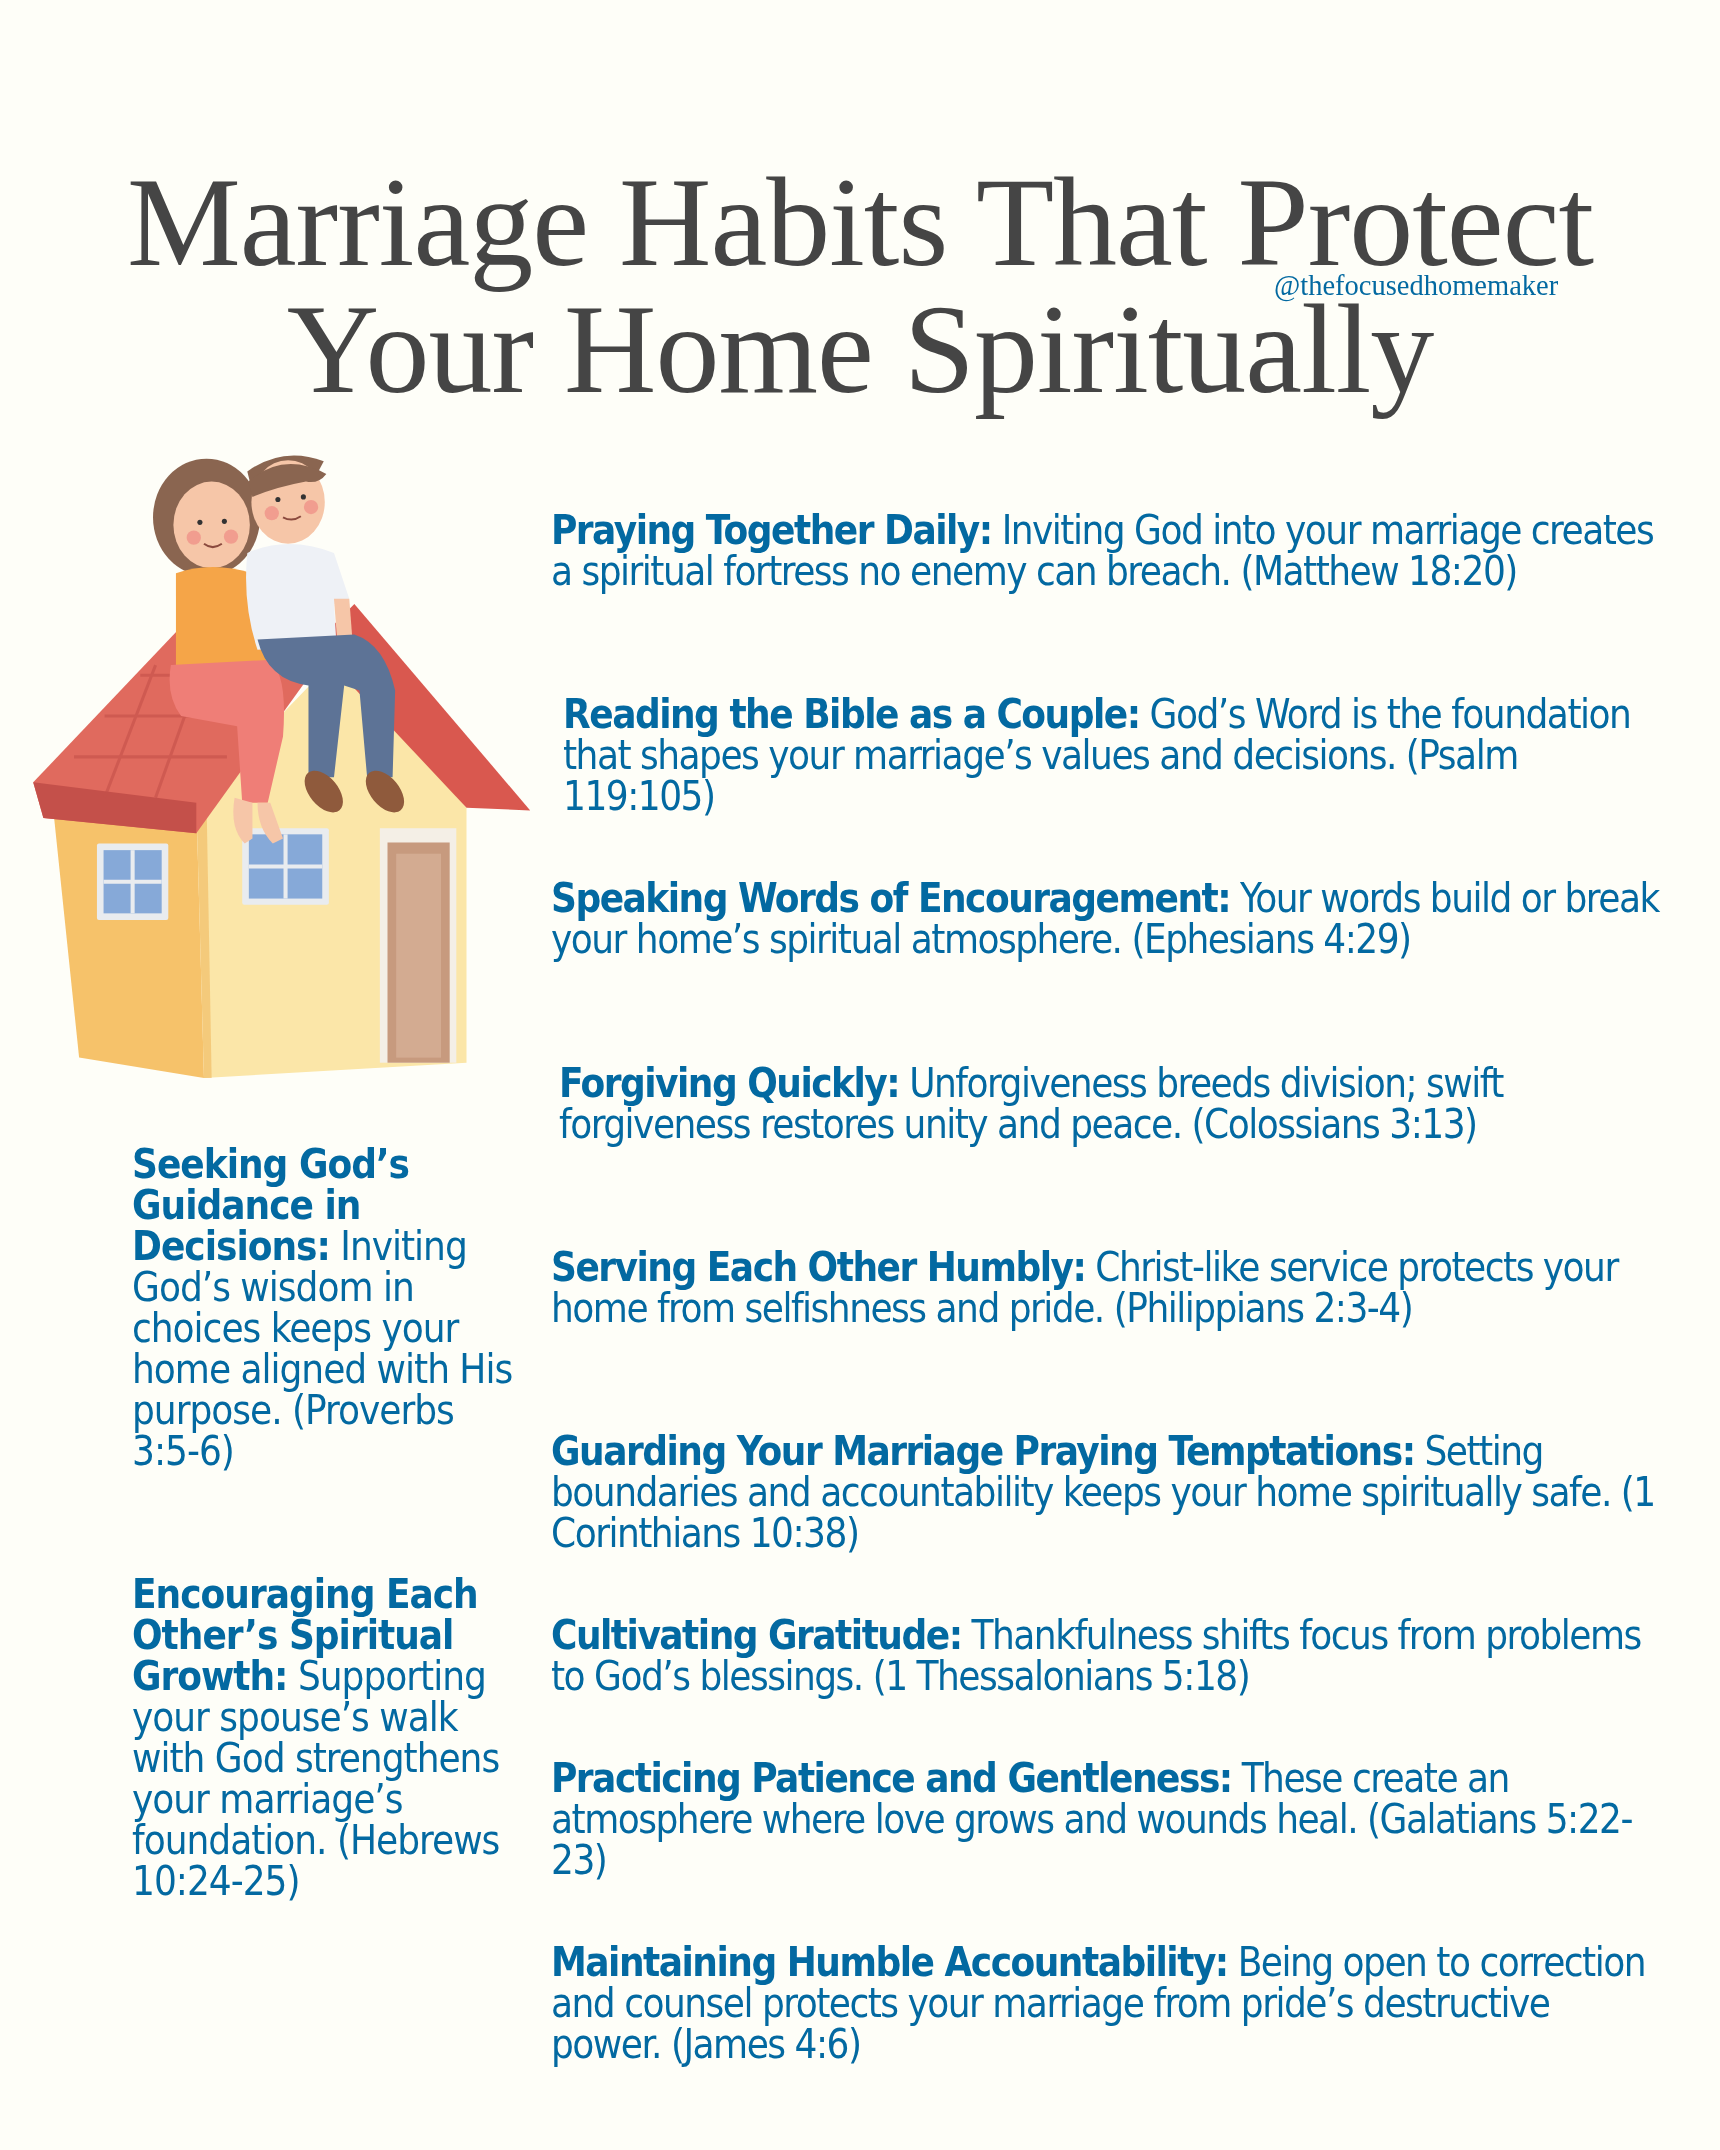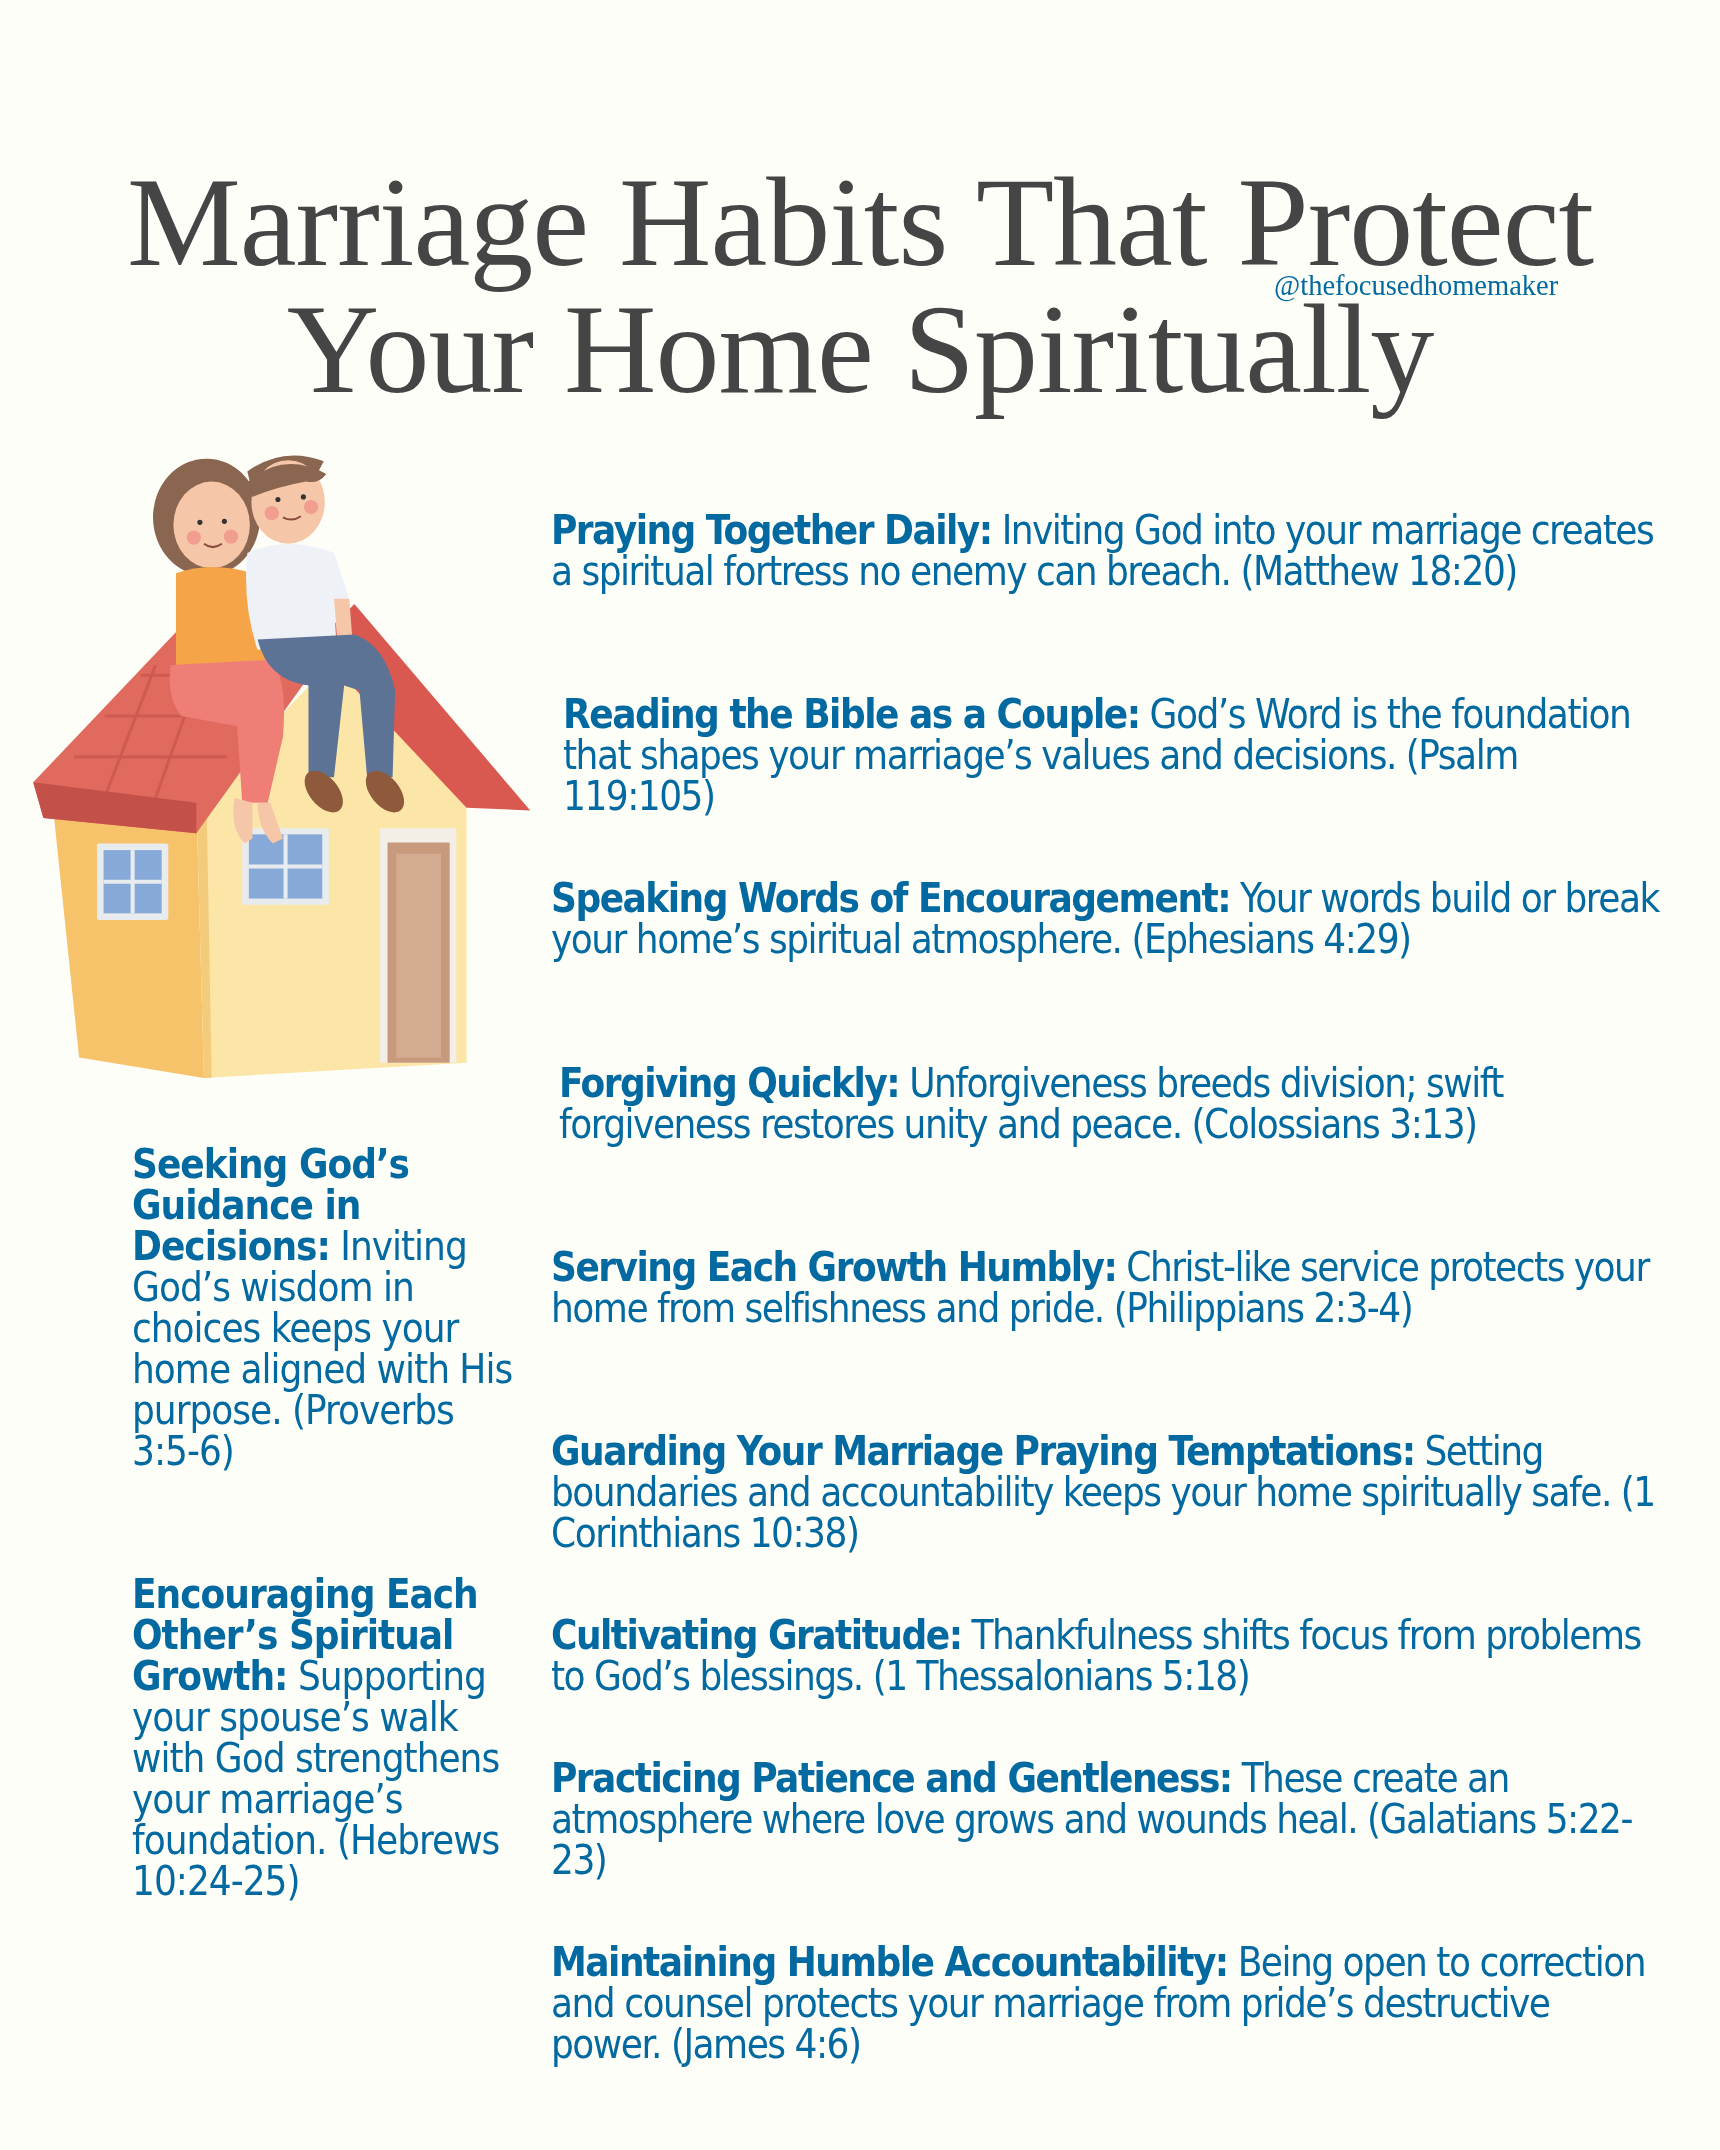--- a/index.html
+++ b/index.html
@@ -133,21 +133,21 @@
 </div>
 <div class="habit right" style="top: 878px;">
   <span class="term">Speaking Words of Encouragement:</span>
   <span class="desc">Your words build or break your home’s spiritual atmosphere. (Ephesians 4:29)</span>
 </div>
 <div class="habit right" style="top: 1063px; margin-left: 8px;">
   <span class="term">Forgiving Quickly:</span>
   <span class="desc">Unforgiveness breeds division; swift forgiveness restores unity and peace. (Colossians 3:13)</span>
 </div>
 <div class="habit right" style="top: 1247px;">
-  <span class="term">Serving Each Growth Humbly:</span>
+  <span class="term">Serving Each Other Humbly:</span>
   <span class="desc">Christ-like service protects your home from selfishness and pride. (Philippians 2:3-4)</span>
 </div>
 <div class="habit right" style="top: 1431px;">
   <span class="term">Guarding Your Marriage Praying Temptations:</span>
   <span class="desc">Setting boundaries and accountability keeps your home spiritually safe. (1 Corinthians 10:38)</span>
 </div>
 <div class="habit right" style="top: 1615px;">
   <span class="term">Cultivating Gratitude:</span>
   <span class="desc">Thankfulness shifts focus from problems to God’s blessings. (1 Thessalonians 5:18)</span>
 </div>

